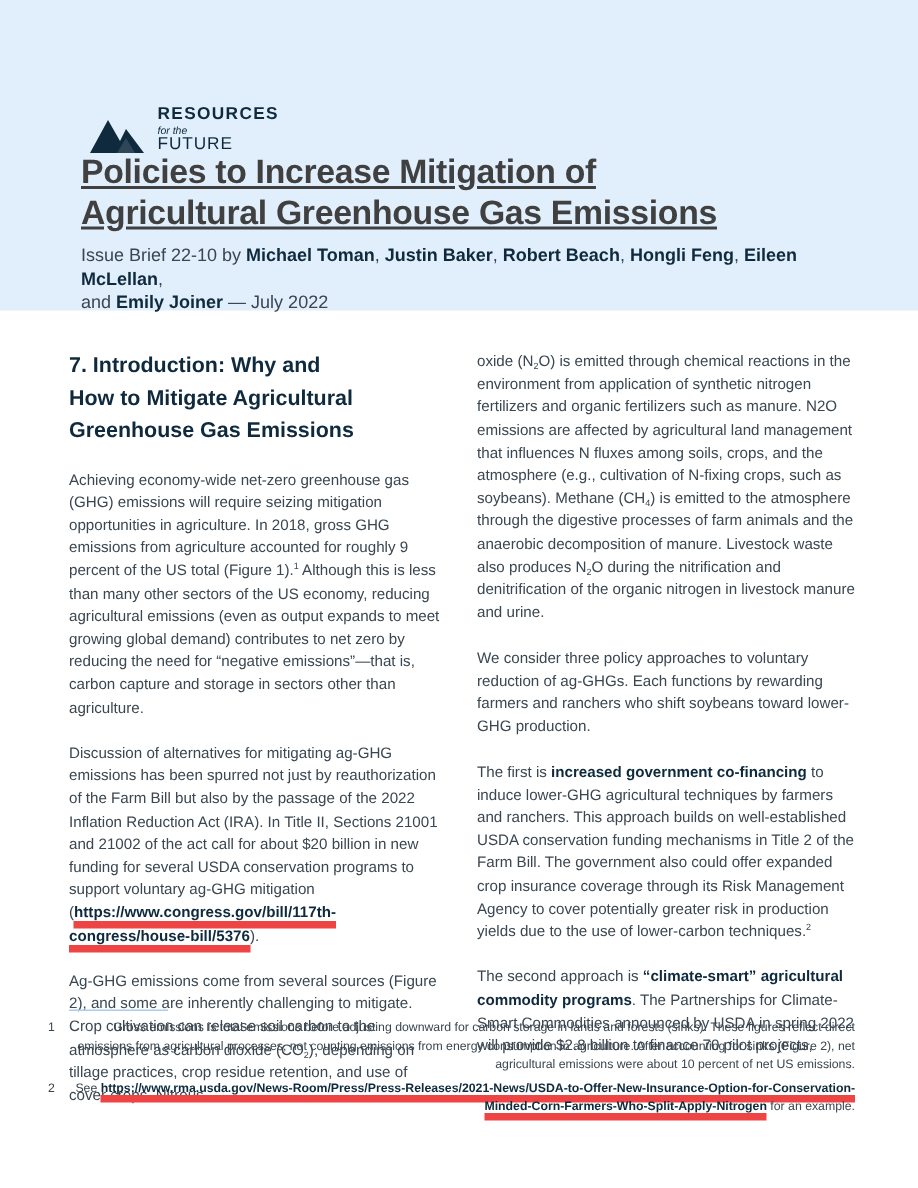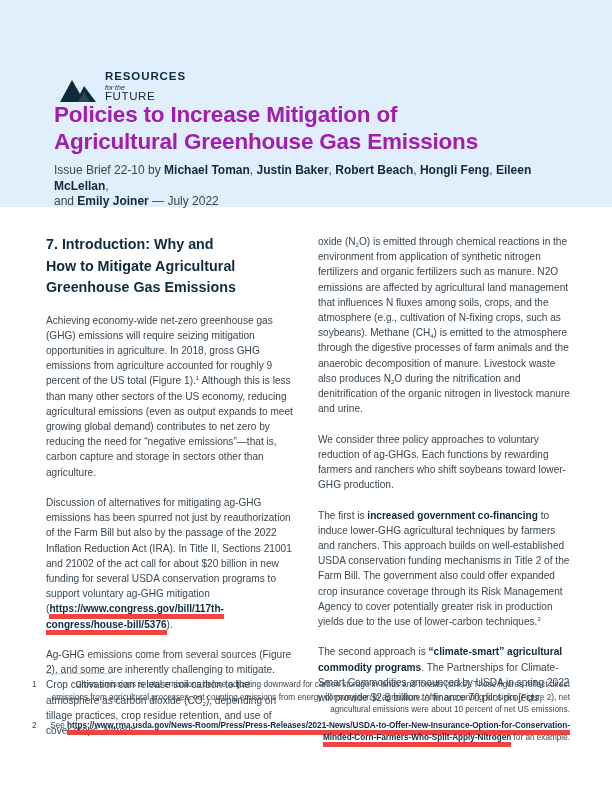--- a/index.html
+++ b/index.html
@@ -5,21 +5,21 @@
   * { margin: 0; padding: 0; box-sizing: border-box; }
   html, body { width: 612px; height: 792px; background: #ffffff; overflow: hidden; }
   body { position: relative; font-family: "Liberation Sans", sans-serif; color: #3a4650; }
   .header-band { position: absolute; left: 0; top: 0; width: 612px; height: 207px; background: #e1eefb; }
   .logo { position: absolute; left: 60px; top: 54px; height: 24px; display: flex; align-items: flex-end; margin-top: 24px; }
   .logo svg { display: block; }
   .logo-text { margin-left: 9px; color: #0f2a3d; line-height: 1; }
   .logo-line1 { font-size: 11.5px; font-weight: bold; letter-spacing: 0.9px; }
   .logo-line2 { font-size: 11.5px; letter-spacing: 0.6px; margin-top: 1px; display: flex; align-items: baseline; flex-direction: column; }
   .logo-line2 .small { font-size: 7px; font-style: italic; letter-spacing: 0; margin-right: 3px; }
-  .title { position: absolute; left: 54px; top: 101px; width: 500px; font-size: 22.5px; line-height: 27px; font-weight: bold; color: #a21caf; letter-spacing: -0.2px; }
+  .title { position: absolute; left: 54px; top: 101px; width: 500px; font-size: 22.5px; line-height: 27px; font-weight: bold; color: #404040; letter-spacing: -0.2px; text-decoration: underline; }
   .byline { position: absolute; left: 54px; top: 163px; width: 520px; font-size: 12px; line-height: 15.5px; color: #3a4650; }
   .byline b { color: #0f2a3d; }
   .col { position: absolute; font-size: 10.1px; line-height: 15.2px; color: #3a4650; }
   .col-left { left: 46px; top: 234px; width: 250px; }
   .col-right { left: 318px; top: 234px; width: 252px; }
   .section-heading { font-size: 14.3px; line-height: 21.5px; font-weight: bold; color: #0f2a3d; margin-bottom: 14px; }
   .para { margin-bottom: 15.2px; }
   .para b { color: #0f2a3d; }
   .link { color: #0f2a3d; font-weight: bold; text-decoration: none; border-bottom: 5px solid #ef4444; }
   sub { font-size: 6px; vertical-align: -2px; line-height: 0; }

